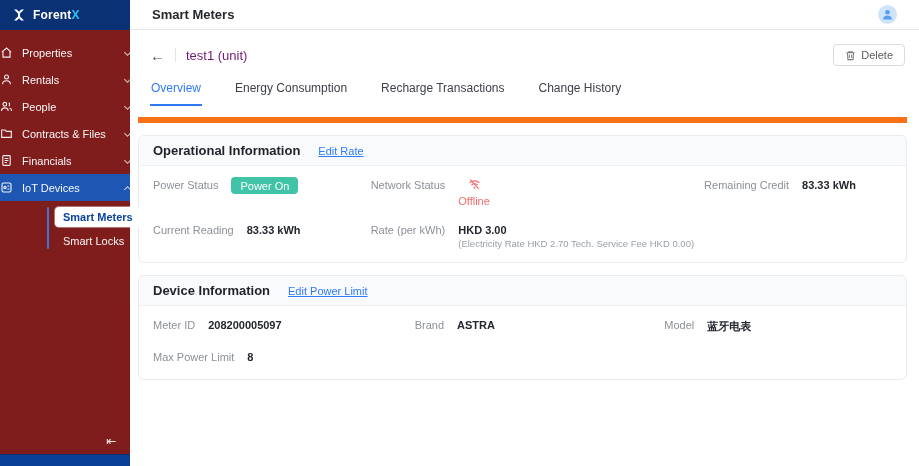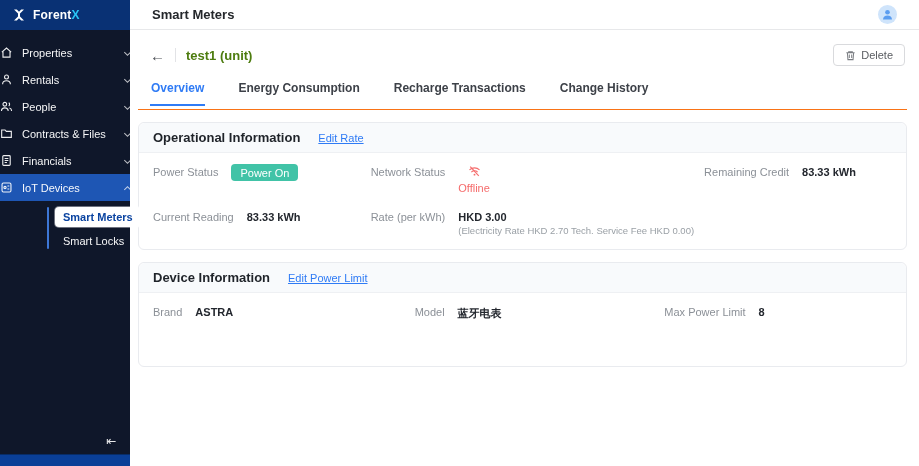--- a/index.html
+++ b/index.html
@@ -1,20 +1,20 @@
 <!DOCTYPE html>
 <html><head>
 <meta charset="utf-8">
 <style>
   * { margin:0; padding:0; box-sizing:border-box; }
   html,body { width:919px; height:466px; overflow:hidden; }
   body { font-family:"Liberation Sans","DejaVu Sans",sans-serif; display:flex; background:#fff; }
 
   
-  .sidebar { width:130px; min-width:130px; background:#0f172a; color:#fff; display:flex; flex-direction:column; }
+  .sidebar { width:130px; min-width:130px; background:#7f1d1d; color:#fff; display:flex; flex-direction:column; }
   .logo-band { height:30px; background:#093174; display:flex; align-items:center; gap:7px; padding:0 12px; }
   .logo-x { width:14px; height:14px; flex:0 0 auto; }
   .brand { font-size:12px; font-weight:bold; letter-spacing:.2px; }
   .brand .suffix { color:#29c4f5; }
   .nav { padding-top:9px; display:flex; flex-direction:column; }
   .nav-item { height:27px; display:flex; align-items:center; gap:9px; padding:0 0; font-size:11px; color:rgba(255,255,255,.96); cursor:pointer; }
   .nav-item .ic { width:13px; height:13px; flex:0 0 auto; opacity:.92; }
   .nav-item .lbl { white-space:nowrap; overflow:hidden; }
   .chev { width:5px; height:5px; border-right:1.4px solid rgba(255,255,255,.72); border-bottom:1.4px solid rgba(255,255,255,.72); margin-left:auto; transform:rotate(45deg); flex:0 0 auto; }
   .chev.up { transform:rotate(-135deg); margin-top:3px; }
@@ -31,25 +31,25 @@
   .main { flex:1; display:flex; flex-direction:column; min-width:0; }
   .topbar { height:30px; min-height:30px; display:flex; align-items:center; padding:0 22px; border-bottom:1px solid #e7e8ea; background:#fff; }
   .topbar-title { font-size:13px; font-weight:bold; color:#24272b; }
   .avatar { margin-left:auto; width:19px; height:19px; border-radius:50%; background:#cfe4fb; display:flex; align-items:center; justify-content:center; cursor:pointer; }
   .avatar svg { width:13px; height:13px; }
 
   .content { flex:1; padding:12px 12px 0 8px; background:#fff; overflow:hidden; }
   .page-head { display:flex; align-items:center; gap:10px; padding:2px 2px 0 12px; margin-bottom:12px; }
   .back-arrow { font-size:15px; color:#4b4f55; cursor:pointer; line-height:1; }
   .head-divider { width:1px; height:14px; background:#e2e3e6; }
-  .page-title { font-size:13px; font-weight:bold; color:#4d7c0f; }
+  .page-title { font-size:13px; font-weight:normal; color:#701a75; }
   .delete-btn { margin-left:auto; display:flex; align-items:center; gap:5px; border:1px solid #d9dadd; background:#fff; border-radius:4px; padding:4px 11px; font-size:11px; color:#595c61; cursor:pointer; }
   .delete-btn svg { width:11px; height:11px; }
 
-  .tabs { display:flex; gap:32px; border-bottom:1px solid #f97316; padding:0 2px 4px 12px;font-weight:bold; }
+  .tabs { display:flex; gap:32px; border-bottom:6px solid #f97316; padding:0 2px 12px 12px; }
   .tab { font-size:12px; color:#3d4148; padding:3px 1px 9px; cursor:pointer; border-bottom:2px solid transparent; margin-bottom:-1px; }
   .tab.active { color:#2f7bf5; border-bottom-color:#2f7bf5; }
 
   .card { border:1px solid #e9ebef; border-radius:6px; margin-top:12px; background:#fff; }
   .card-head { background:#f8fafc; border-bottom:1px solid #eef0f3; border-radius:6px 6px 0 0; padding:7px 14px; display:flex; align-items:baseline; gap:18px; }
   .card-title { font-size:13px; font-weight:bold; color:#1f2329; }
   .edit-link { font-size:11px; color:#2f7bf5; text-decoration:underline; cursor:pointer; }
   .card-body { padding:11px 14px 13px; display:grid; grid-template-columns:1.05fr 1fr .95fr; column-gap:10px; row-gap:15px; }
   .field { display:flex; align-items:flex-start; gap:13px; font-size:11px; min-height:17px; }
   .field .f-label { color:#8b9097; white-space:nowrap; padding-top:2px; }
@@ -205,20 +205,24 @@
       </div>
     </section>
 
     <section class="card">
       <div class="card-head">
         <span class="card-title">Device Information</span>
         <span class="edit-link">Edit Power Limit</span>
       </div>
       <div class="card-body">
         <div class="field">
+          <span class="f-label">Meter ID</span>
+          <span class="f-value">208200005097</span>
+        </div>
+        <div class="field">
           <span class="f-label">Brand</span>
           <span class="f-value">ASTRA</span>
         </div>
         <div class="field">
           <span class="f-label">Model</span>
           <span class="f-value">蓝牙电表</span>
         </div>
         <div class="field">
           <span class="f-label">Max Power Limit</span>
           <span class="f-value">8</span>

